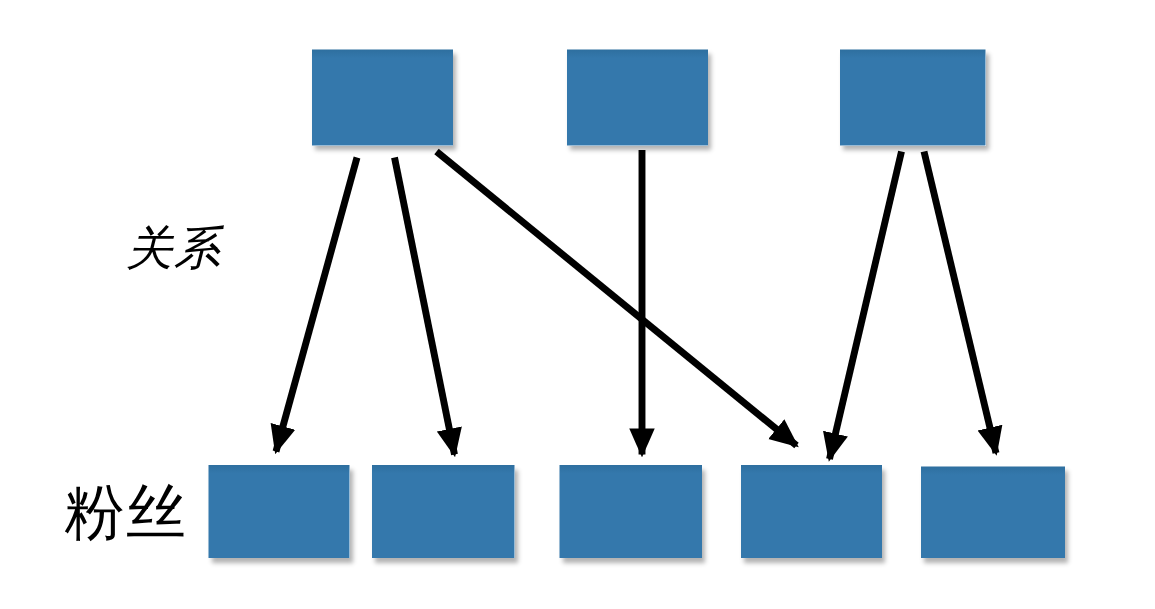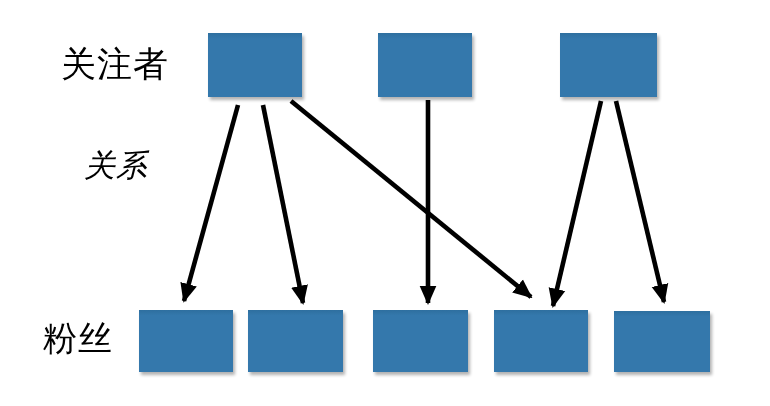--- a/index.html
+++ b/index.html
@@ -35,21 +35,21 @@
   .lbl {
     position: absolute;
     color: #000000;
     font-weight: 300;
     letter-spacing: 1px;
     white-space: nowrap;
     line-height: 1.1;
   }
   #lbl-followees { left: 61px; top: 45px;  font-size: 35px; }
   #lbl-relation  { left: 84px; top: 149px; font-size: 31px; font-style: italic; }
-  #lbl-fans      { left: 43px; top: 320px; font-size: 34px; }
+  #lbl-fans      { left: 43px; top: 320px; font-size: 40px; }
 </style>
 </head>
 <body>
 
 <div id="canvas">
 
   <svg id="edges" viewBox="0 0 770 406" xmlns="http://www.w3.org/2000/svg">
     <defs>
       <marker id="ah" viewBox="0 0 10 10" refX="9" refY="5" markerWidth="4.2" markerHeight="4.2" orient="auto" markerUnits="strokeWidth">
         <path d="M 0,0.6 L 10,5 L 0,9.4 z" fill="#000000"></path>
@@ -67,19 +67,18 @@
       <div class="node" style="left: 208px; top: 33px; width: 94px; height: 64px; background: linear-gradient(rgb(46, 111, 159) 0%, rgb(52, 120, 172) 9%, rgb(52, 120, 172) 100%);"></div>
       <div class="node" style="left: 378px; top: 33px; width: 94px; height: 64px; background: linear-gradient(rgb(46, 111, 159) 0%, rgb(52, 120, 172) 9%, rgb(52, 120, 172) 100%);"></div>
       <div class="node" style="left: 560px; top: 33px; width: 97px; height: 64px; background: linear-gradient(rgb(46, 111, 159) 0%, rgb(52, 120, 172) 9%, rgb(52, 120, 172) 100%);"></div>
       <div class="node" style="left: 139px; top: 310px; width: 94px; height: 62px; background: linear-gradient(rgb(46, 111, 159) 0%, rgb(52, 120, 172) 9%, rgb(52, 120, 172) 100%);"></div>
       <div class="node" style="left: 248px; top: 310px; width: 95px; height: 62px; background: linear-gradient(rgb(46, 111, 159) 0%, rgb(52, 120, 172) 9%, rgb(52, 120, 172) 100%);"></div>
       <div class="node" style="left: 373px; top: 310px; width: 95px; height: 62px; background: linear-gradient(rgb(46, 111, 159) 0%, rgb(52, 120, 172) 9%, rgb(52, 120, 172) 100%);"></div>
       <div class="node" style="left: 494px; top: 310px; width: 94px; height: 62px; background: linear-gradient(rgb(46, 111, 159) 0%, rgb(52, 120, 172) 9%, rgb(52, 120, 172) 100%);"></div>
       <div class="node" style="left: 614px; top: 311px; width: 96px; height: 61px; background: linear-gradient(rgb(46, 111, 159) 0%, rgb(52, 120, 172) 9%, rgb(52, 120, 172) 100%);"></div>
     </div>
 
-  <div class="lbl" id="lbl-followees">关注者</div>
 
   <div class="lbl" id="lbl-relation">关系</div>
 
   <div class="lbl" id="lbl-fans">粉丝</div>
 
 </div>
 
 </body></html>

